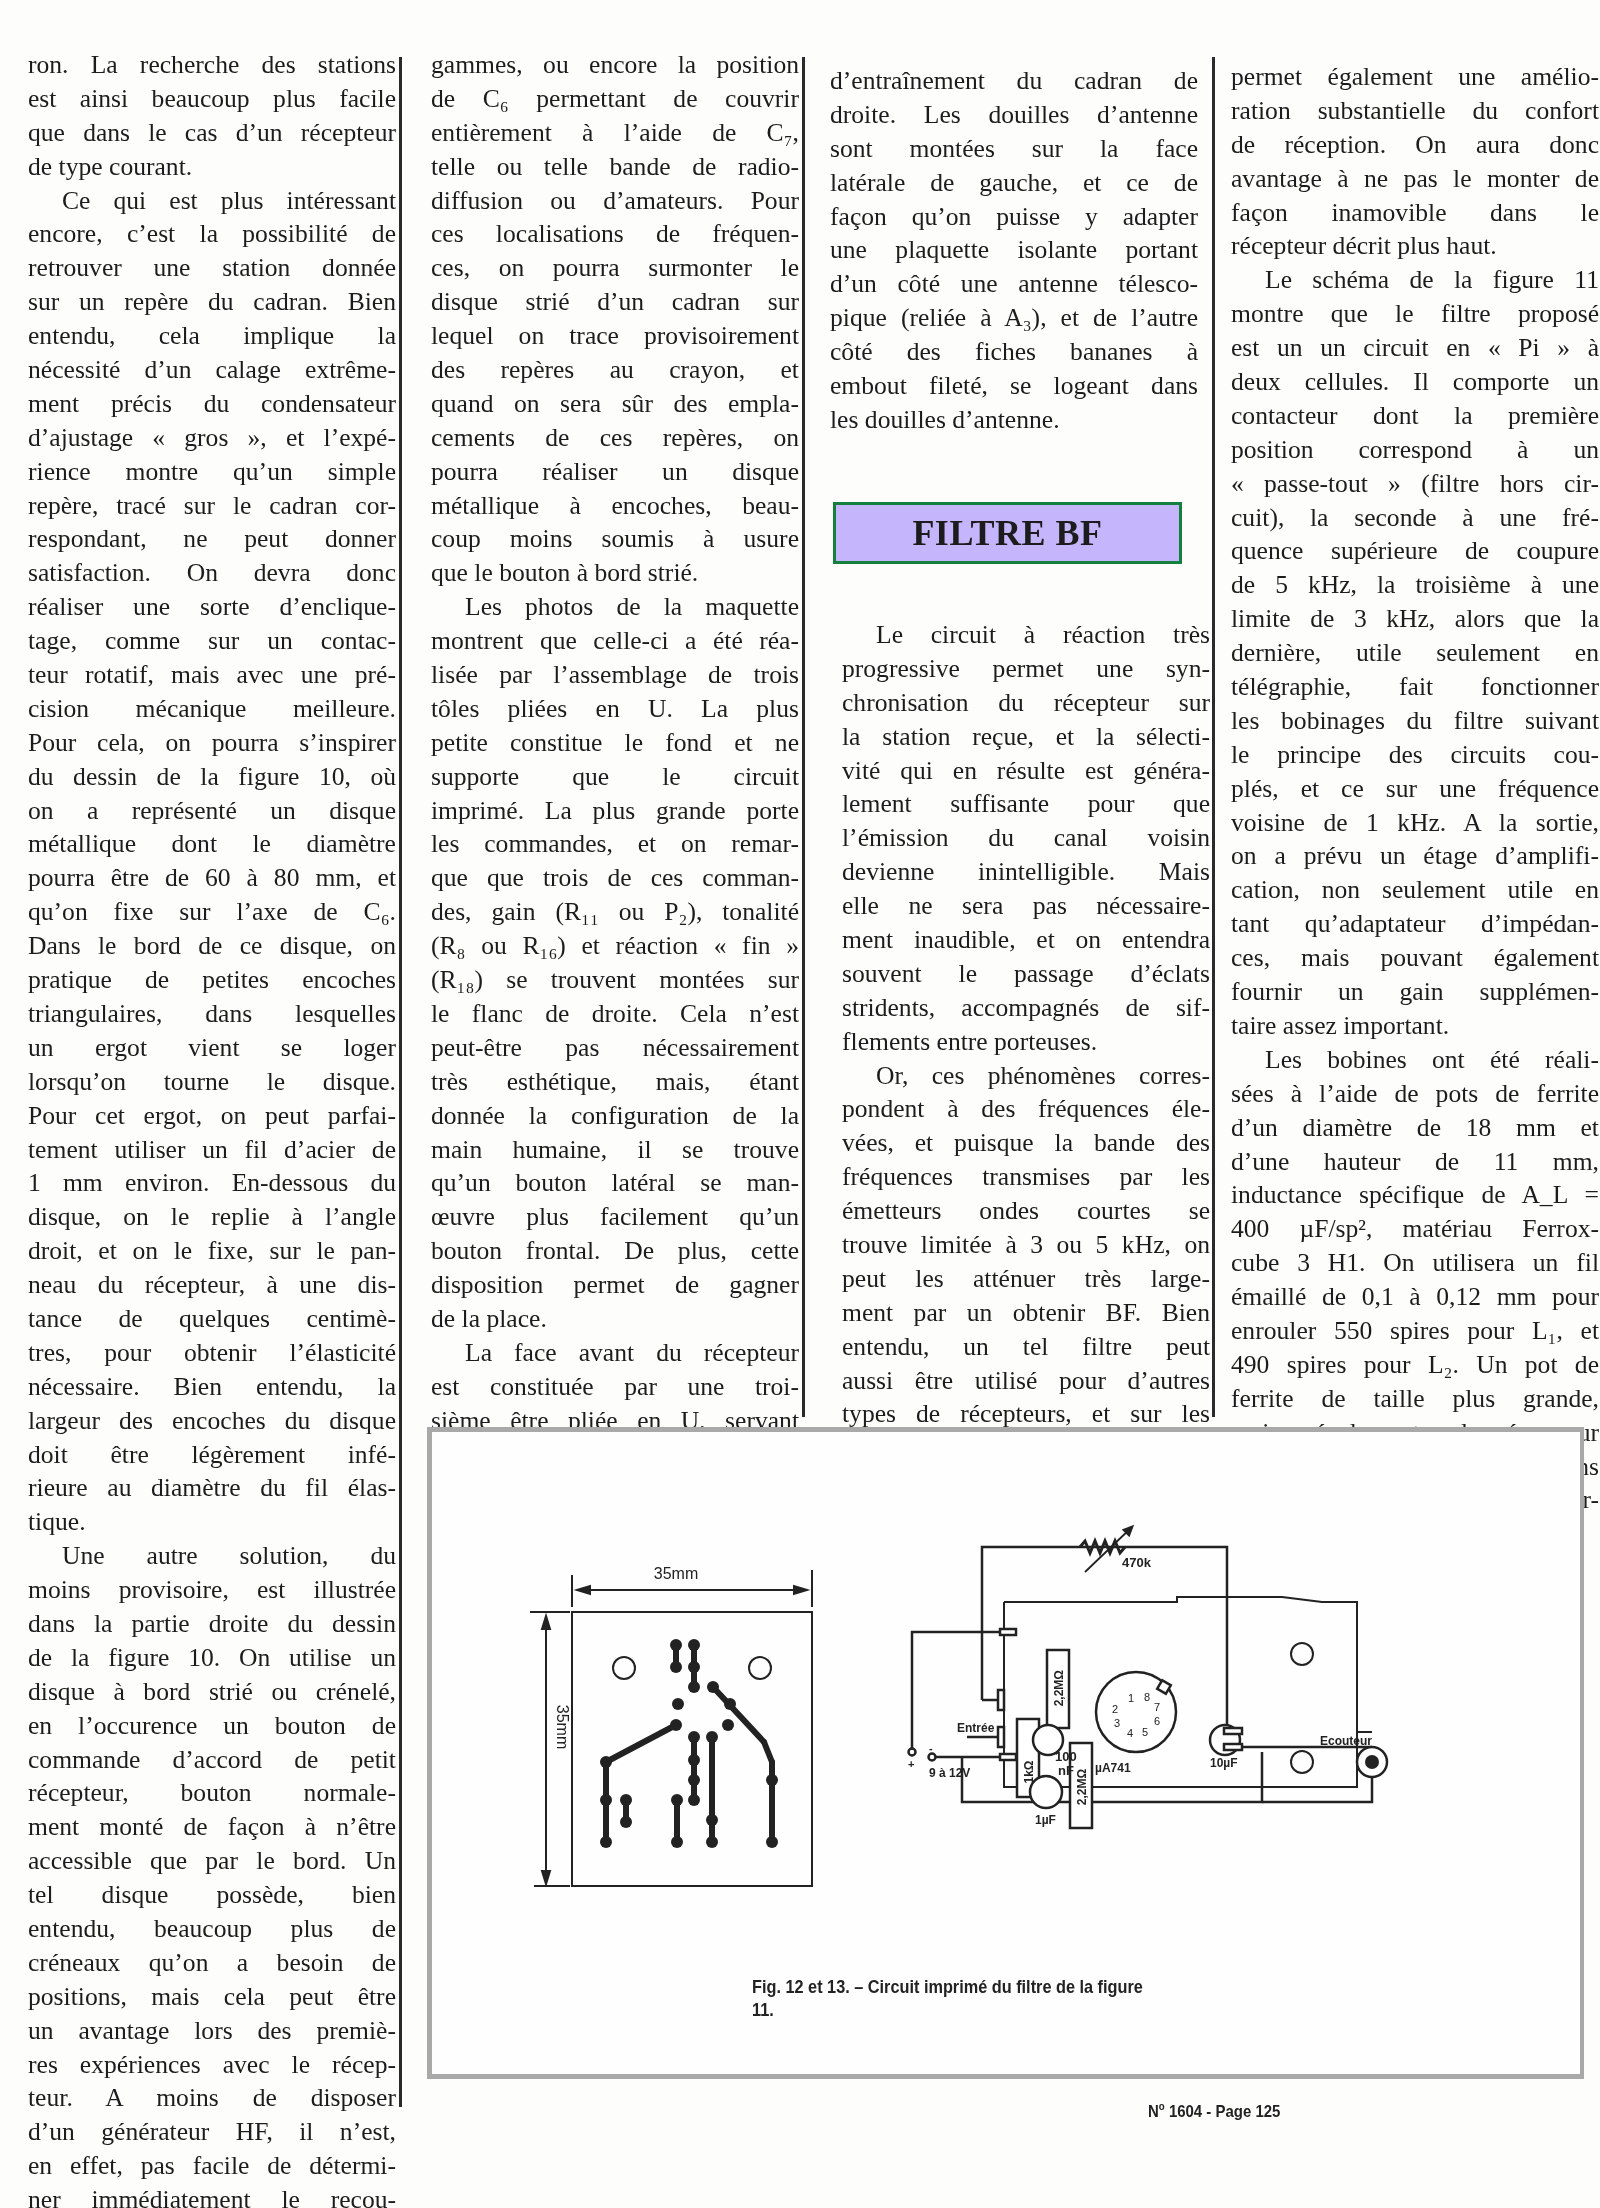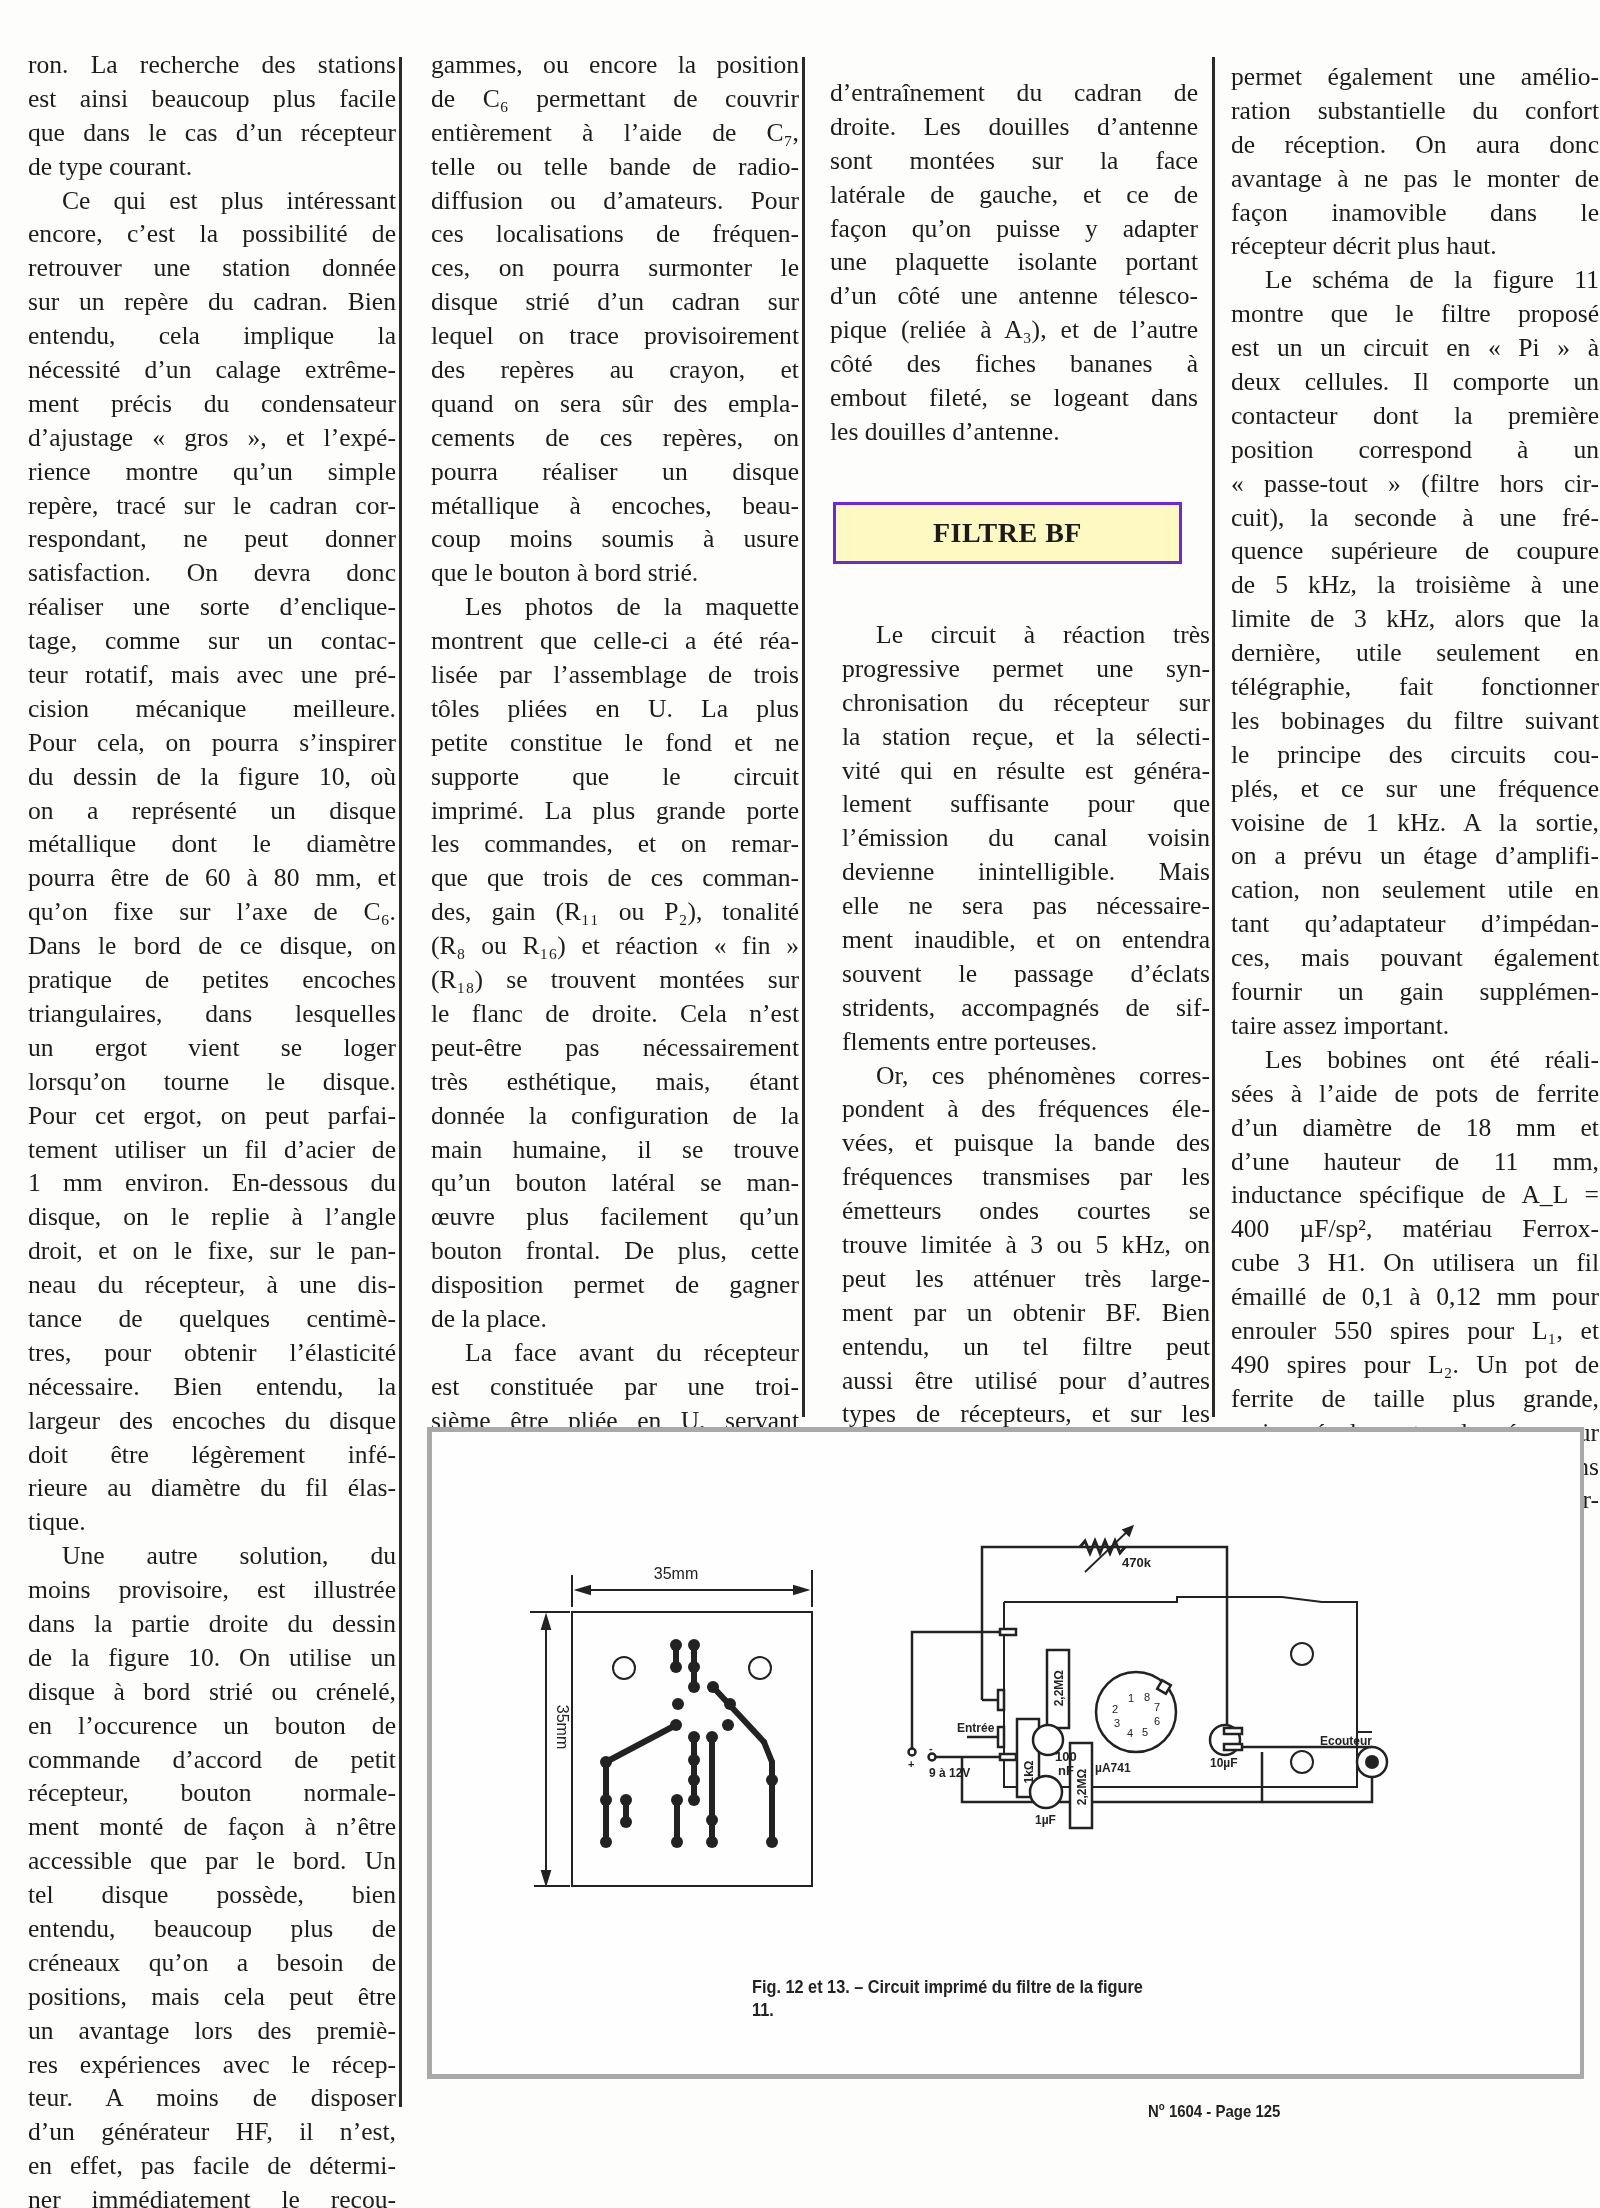--- a/index.html
+++ b/index.html
@@ -3,23 +3,23 @@
 <meta charset="utf-8">
 <style>
   html, body { margin:0; padding:0; }
   body { width:1600px; height:2208px; background:#fdfdfb; position:relative; overflow:hidden;
          font-family:"Liberation Serif","DejaVu Serif",serif; color:#1c1c1c; }
   .col { position:absolute; width:368px; font-size:25.6px; line-height:33.9px; }
   .col .line { display:block; text-align:justify; text-align-last:justify; white-space:nowrap; height:33.9px; }
   .col .line.last { text-align-last:left; }
   .col .line.ind { text-indent:34px; }
   .rule { position:absolute; width:3px; background:#2a2a2a; }
-  .headbox { position:absolute; left:833px; top:502px; width:343px; height:56px; border:3px solid #6d28d9;
-             background:#fef9c3; display:flex; align-items:center; justify-content:center;
-             font-weight:bold; font-size:28px; letter-spacing:0.5px; }
+  .headbox { position:absolute; left:833px; top:502px; width:343px; height:56px; border:3px solid #15803d;
+             background:#c4b5fd; display:flex; align-items:center; justify-content:center;
+             font-weight:bold; font-size:36px; letter-spacing:0.5px; }
   .figbox { position:absolute; left:427px; top:1427px; width:1157px; height:652px; border:5px solid #a9a9a9; border-right-width:4px; box-sizing:border-box; background:#fefefe; }
   .caption { position:absolute; left:752px; top:1975px; font-family:"Liberation Sans","DejaVu Sans",sans-serif; font-weight:bold; font-size:18.5px; line-height:23px; color:#222; transform:scaleX(0.88); transform-origin:left top; width:460px; }
   .pagenum { position:absolute; left:1148px; top:2100px; font-family:"Liberation Sans","DejaVu Sans",sans-serif; font-weight:bold; font-size:17px; color:#222; transform:scaleX(0.88); transform-origin:left top; white-space:nowrap;}
   .pagenum sup { font-size:11px; }
   svg text { font-family:"Liberation Sans","DejaVu Sans",sans-serif; }
 </style>
 </head>
 <body>
 
 <div class="rule" style="left:399px; top:57px; height:2050px;"></div>
@@ -130,21 +130,21 @@
     <span class="line">œuvre plus facilement qu’un</span>
     <span class="line">bouton frontal. De plus, cette</span>
     <span class="line">disposition permet de gagner</span>
     <span class="line last">de la place.</span>
     <span class="line ind">La face avant du récepteur</span>
     <span class="line">est constituée par une troi-</span>
     <span class="line">sième être pliée en U, servant</span>
     <span class="line">à cacher le disque d’enclique-</span>
     <span class="line">tage, ainsi que les ficelles</span>
   </div>
-<div class="col" style="left:830px; top:76px;" id="col2a">
+<div class="col" style="left:830px; top:64px;" id="col2a">
     <span class="line">d’entraînement du cadran de</span>
     <span class="line">droite. Les douilles d’antenne</span>
     <span class="line">sont montées sur la face</span>
     <span class="line">latérale de gauche, et ce de</span>
     <span class="line">façon qu’on puisse y adapter</span>
     <span class="line">une plaquette isolante portant</span>
     <span class="line">d’un côté une antenne télesco-</span>
     <span class="line">pique (reliée à A₃), et de l’autre</span>
     <span class="line">côté des fiches bananes à</span>
     <span class="line">embout fileté, se logeant dans</span>

